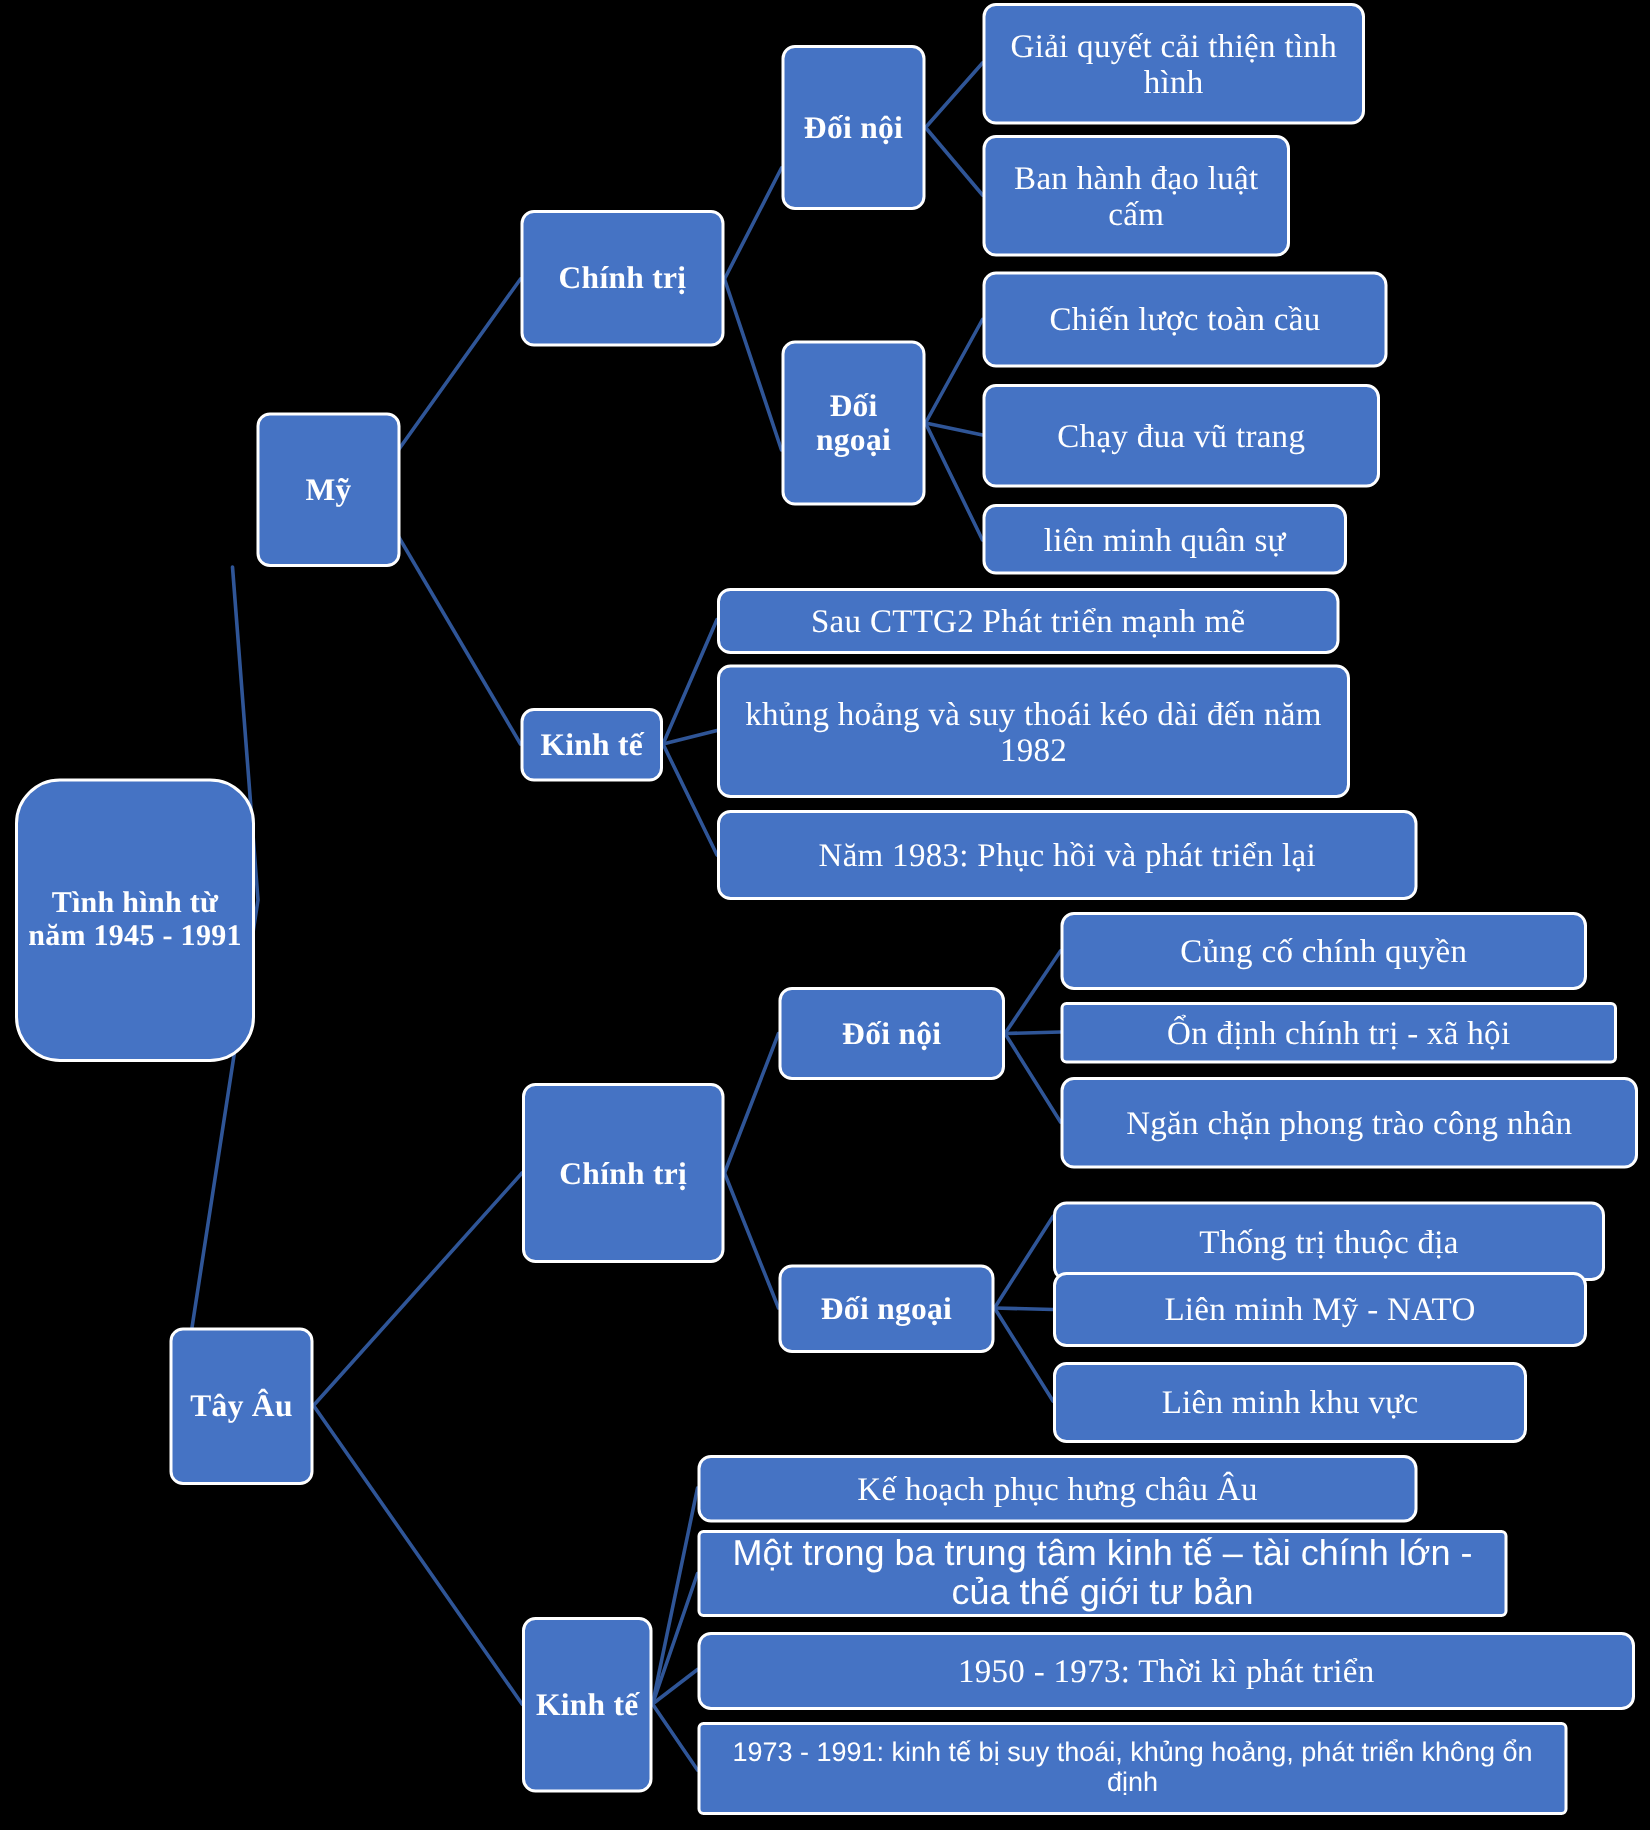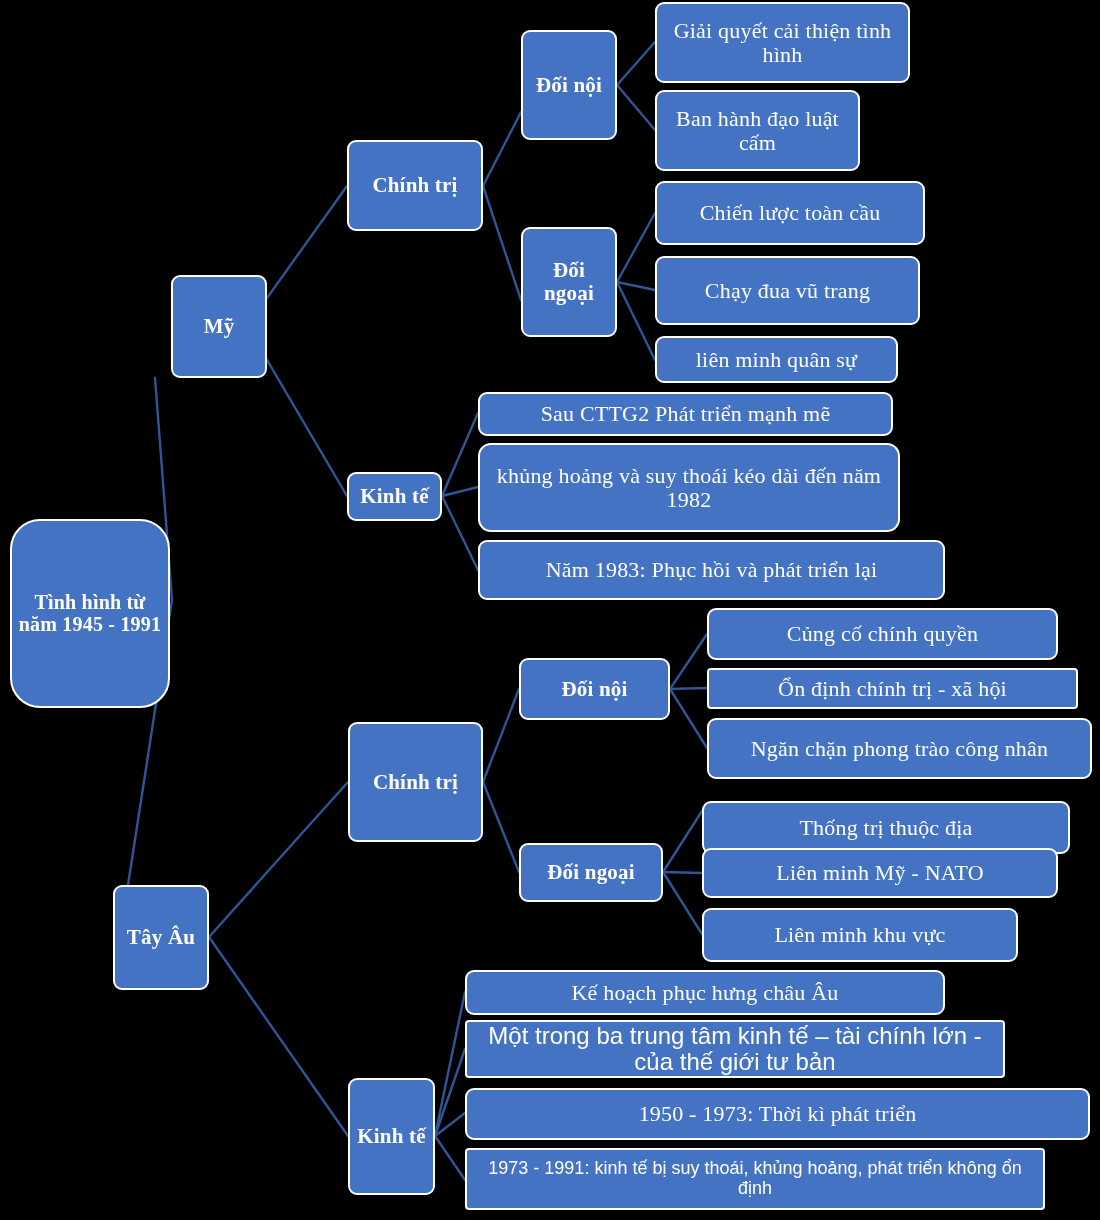--- a/index.html
+++ b/index.html
@@ -144,21 +144,21 @@
   </div>
 
   <div class="node" style="left:347px; top:472px; width:95px; height:49px; font-size:21px; font-weight:bold;">
     <span>Kinh tế</span>
   </div>
 
   <div class="node" style="left:478px; top:392px; width:415px; height:44px; font-size:22px;">
     <span>Sau CTTG2 Phát triển mạnh mẽ</span>
   </div>
 
-  <div class="node" style="left:478px; top:443px; width:422px; height:89px; font-size:22px;border-radius:13px;">
+  <div class="node" style="left:478px; top:443px; width:422px; height:89px; font-size:22px;">
     <span>khủng hoảng và suy thoái kéo dài đến năm 1982</span>
   </div>
 
   <div class="node" style="left:478px; top:540px; width:467px; height:60px; font-size:22px;">
     <span>Năm 1983: Phục hồi và phát triển lại</span>
   </div>
 
   <div class="node" style="left:113px; top:885px; width:96px; height:105px; font-size:21px; font-weight:bold;">
     <span>Tây Âu</span>
   </div>

